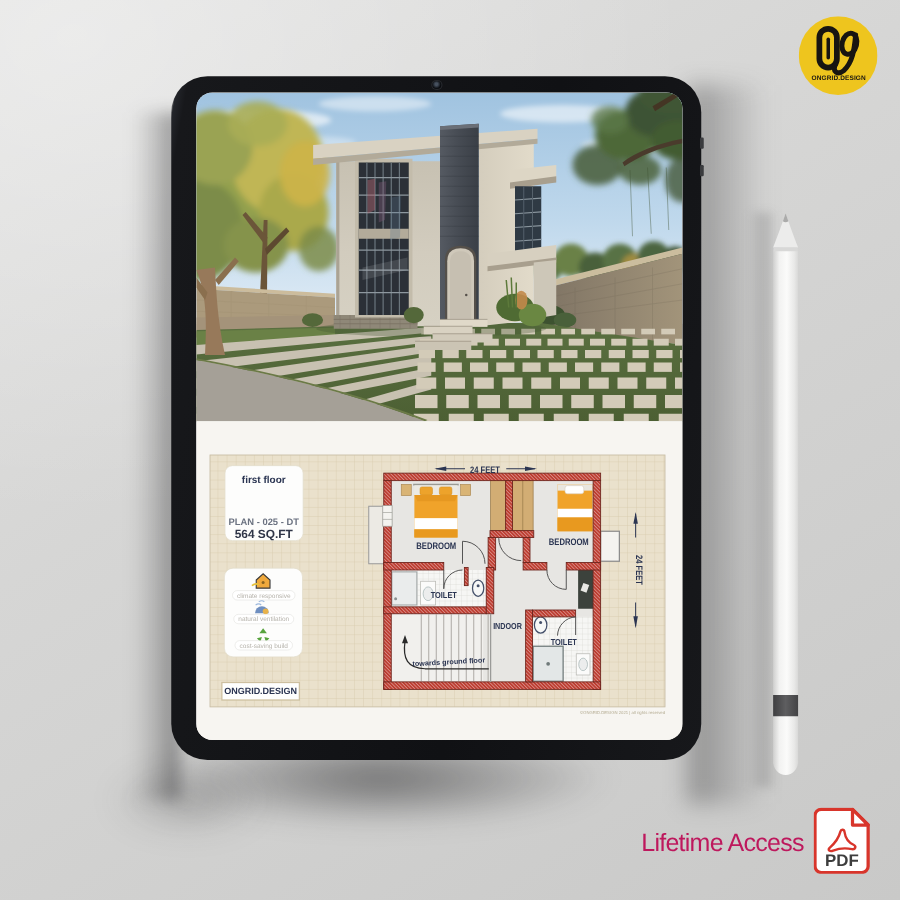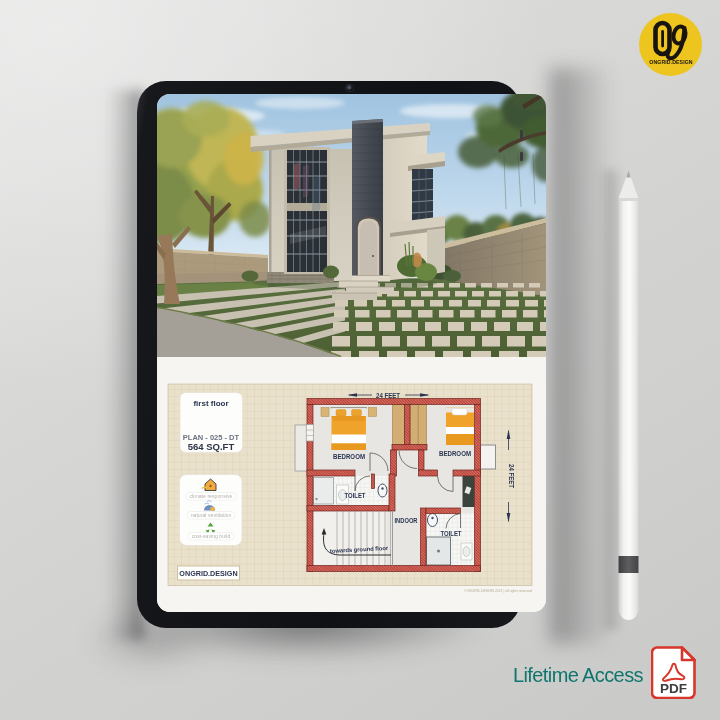--- a/index.html
+++ b/index.html
@@ -17,36 +17,37 @@
     filter:blur(12px);}
   .shadow-left{position:absolute;left:96px;top:90px;width:48px;height:550px;
     background:linear-gradient(270deg, rgba(45,45,47,.5) 0%, rgba(45,45,47,.22) 35%, rgba(45,45,47,0) 80%);
     filter:blur(6px);}
   .shadow-right{position:absolute;left:550px;top:68px;width:75px;height:575px;
     background:linear-gradient(90deg, rgba(55,55,57,.42), rgba(55,55,57,0) 85%);
     filter:blur(9px);}
   .shadow-pencil{position:absolute;left:598px;top:170px;width:22px;height:460px;
     background:linear-gradient(90deg, rgba(70,70,72,0), rgba(70,70,72,.22) 60%, rgba(70,70,72,.05));
     filter:blur(4px);}
-  .tablet{position:absolute;left:137px;top:81px;width:384px;height:546.5px;border-radius:29px;
+  .tablet{position:absolute;left:137px;top:61px;width:384px;height:546.5px;border-radius:29px;
     background:linear-gradient(100deg,#6f6f6f 0px,#8c8c8c 4px,#23252a 6px,#17181b 14px,#101114 60%,#17181b 100%);
+    padding-left:40px;
     }
   .screen{position:absolute;left:20px;top:13px;width:389px;height:518px;border-radius:13px;
     background:#f7f5f2;overflow:hidden;}
   .camera{position:absolute;left:209px;top:3.8px;width:6.5px;height:6.5px;border-radius:50%;
     background:radial-gradient(circle at 45% 40%, #46505e 20%, #0a0c10 65%);
     box-shadow:0 0 0 1px #26282c;}
   .btn1{position:absolute;right:-1.5px;top:49px;width:2.5px;height:9px;background:#3a3b3e;border-radius:1px;}
   .btn2{position:absolute;right:-1.5px;top:71px;width:2.5px;height:9px;background:#3a3b3e;border-radius:1px;}
   .photo{position:absolute;left:0;top:0;width:389px;height:263px;}
   .caption{position:absolute;left:13px;top:283.5px;width:200px;font-size:3.4px;color:#9a958c;letter-spacing:.2px;}
   .plansvg{position:absolute;left:0;top:263px;width:389px;height:255px;}
   .logo{position:absolute;left:639px;top:13px;width:63px;height:63px;}
   .pencil{position:absolute;left:618px;top:168px;width:21px;height:452px;}
-  .lifetime{position:absolute;left:513px;top:664px;font-size:20px;color:#0f766e;letter-spacing:-0.6px;}
+  .lifetime{position:absolute;left:513px;top:664px;font-size:20px;color:#be185d;letter-spacing:-0.6px;}
   .pdficon{position:absolute;left:651px;top:646px;width:45px;height:53px;}
 </style>
 </head>
 <body>
 <div class="stage">
   <div class="bggrad"></div>
   <div class="shadow-bottom"></div>
   <div class="shadow-corner"></div>
   <div class="shadow-left"></div>
   <div class="shadow-right"></div>

